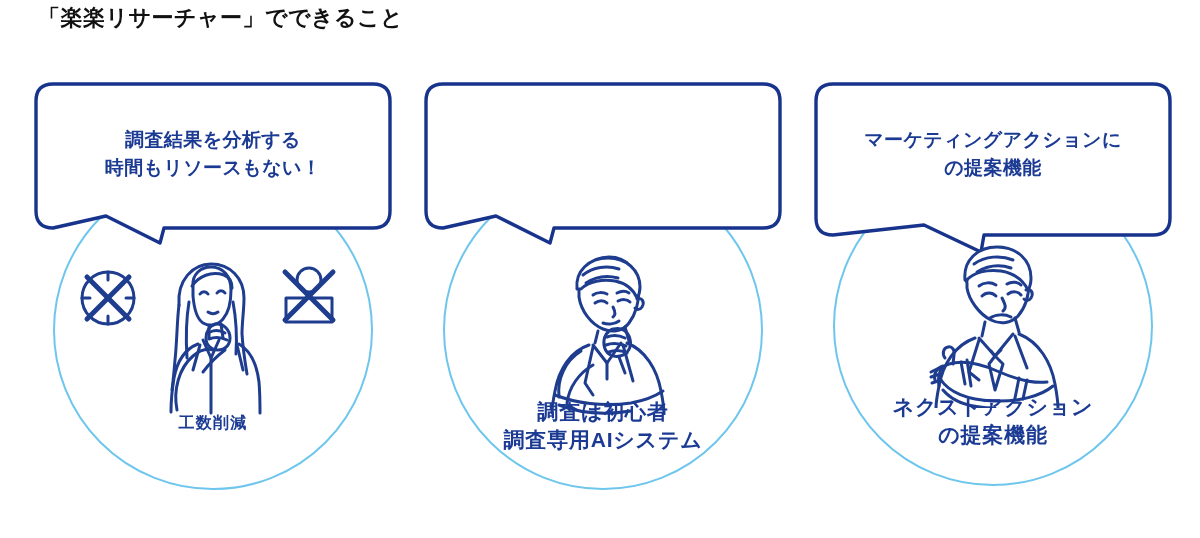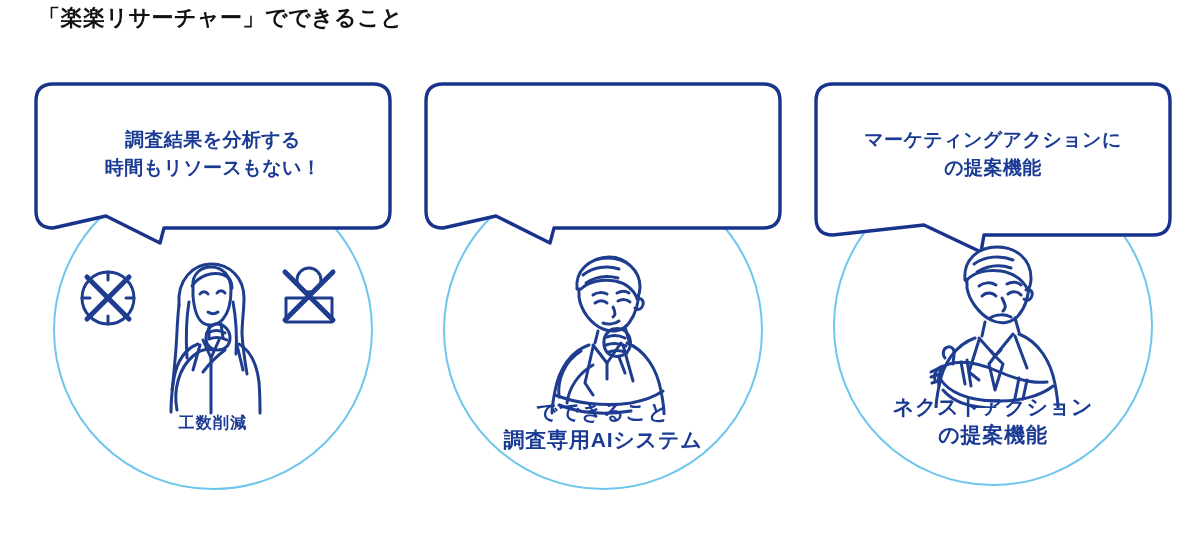--- a/index.html
+++ b/index.html
@@ -269,21 +269,21 @@
           <path d="M164,92 C169,90 176,90 182,93"></path>
           <path d="M163,100 C168,98 176,98 183,101"></path>
           <path d="M166,107 C171,105 178,105 184,108"></path>
 
           <path d="M176,112 L182,128"></path>
         </g>
       </svg>
     </div>
 
     <div class="caption cap-wide">
-      <span class="line">でできること</span>
+      <span class="line">調査は初心者</span>
       <span class="line">調査専用AIシステム</span>
     </div>
   </div>
 
   <div class="column col-3">
 
     <div class="circle-ring"></div>
 
     <div class="bubble-wrap">
       <svg class="bubble-svg" viewBox="0 0 390 175">

